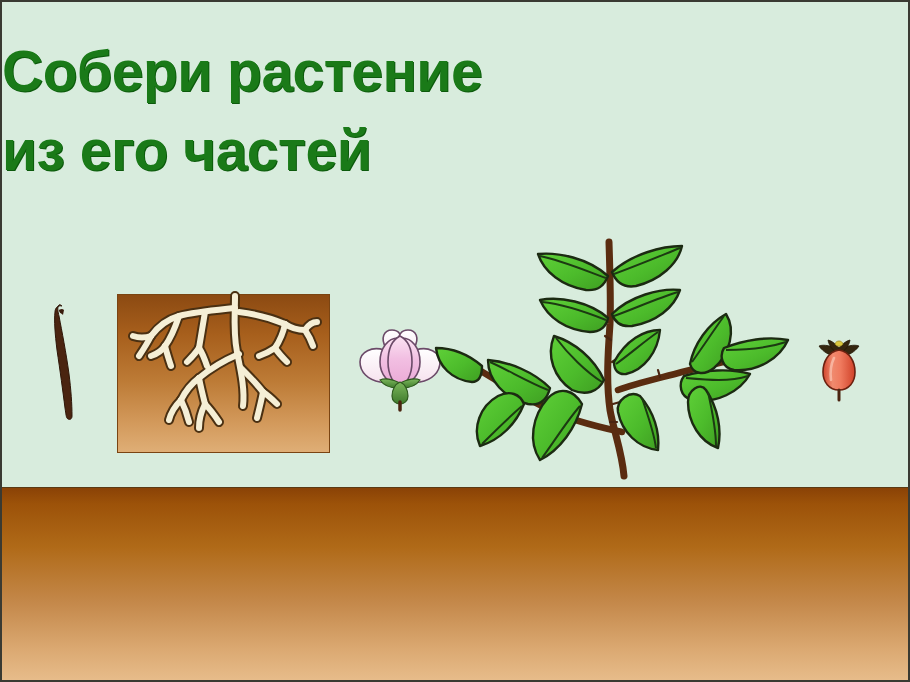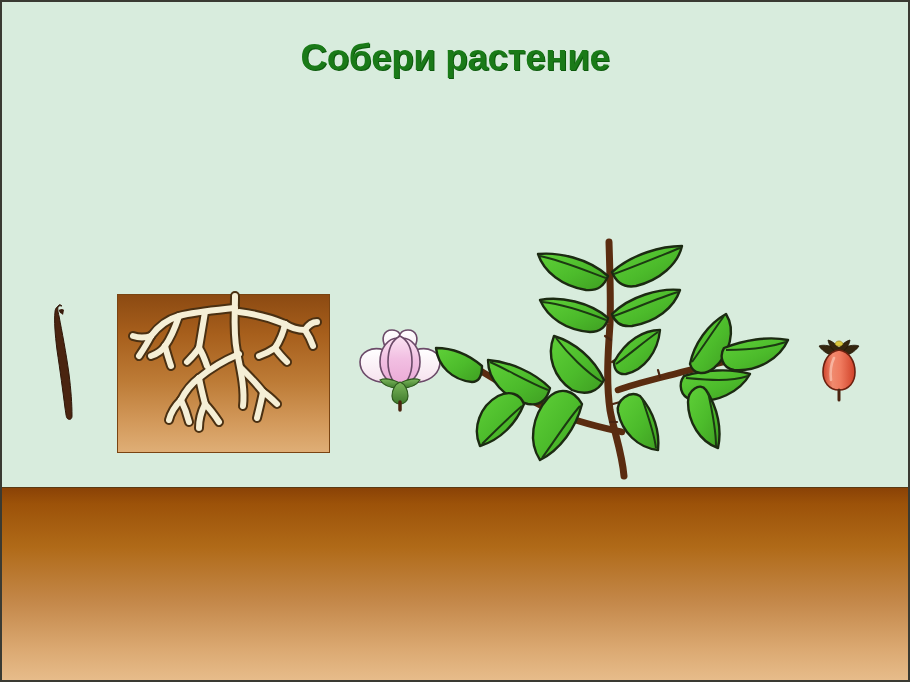--- a/index.html
+++ b/index.html
@@ -27,23 +27,23 @@
     position: absolute;
     left: 0; top: 485px;
     width: 100%; height: 197px;
     background: linear-gradient(to bottom, #8a4206 0%, #9c5209 8%, #b06a18 30%, #c4884a 58%, #dba972 82%, #e9bf8e 100%);
     border-top: 1px solid #5a3a14;
   }
   #title {
     position: absolute;
     left: 0; top: 30px;
     width: 100%;
-    text-align: center;
+    text-align: left;
     color: #1a7a18;
-    font-size: 37px;
+    font-size: 57px;
     font-weight: bold;
     line-height: 1.38;
     letter-spacing: -0.5px;
     text-shadow: 1px 1px 0 #0c5a0c;
     user-select: none;
   }
   #title .line { display: block; }
   .part { position: absolute; }
   #part-stem      { left: 40px;  top: 300px; width: 48px;  height: 120px; }
   #part-roots     { left: 115px; top: 292px; width: 213px; height: 159px; }
@@ -61,20 +61,21 @@
 </head>
 <body>
 
 <div id="slide">
 
   <div id="sky"></div>
   <div id="soil"></div>
 
   <div id="title">
     <span class="line">Собери растение</span>
+    <span class="line">из его частей</span>
   </div>
 
   <div class="part" id="part-stem">
     <svg width="48" height="120" viewBox="0 0 48 120">
       <path d="M20 4 C20 4 18 2 17 3 C15 5 16 10 17 14
                C20 30 24 50 27 72 C29 88 30 102 30 114
                C30 117 28 118 26 117 C24 116 24 112 23 106
                C21 90 18 68 15 48 C13 32 12 18 13 10
                C13 6 16 3 20 4 Z" fill="#4a2410" stroke="#2e1608" stroke-width="1"></path>
       <path d="M17 8 C17 8 20 6 22 8 L21 13 C19 11 17 11 17 8 Z" fill="#3a1c0c"></path>

